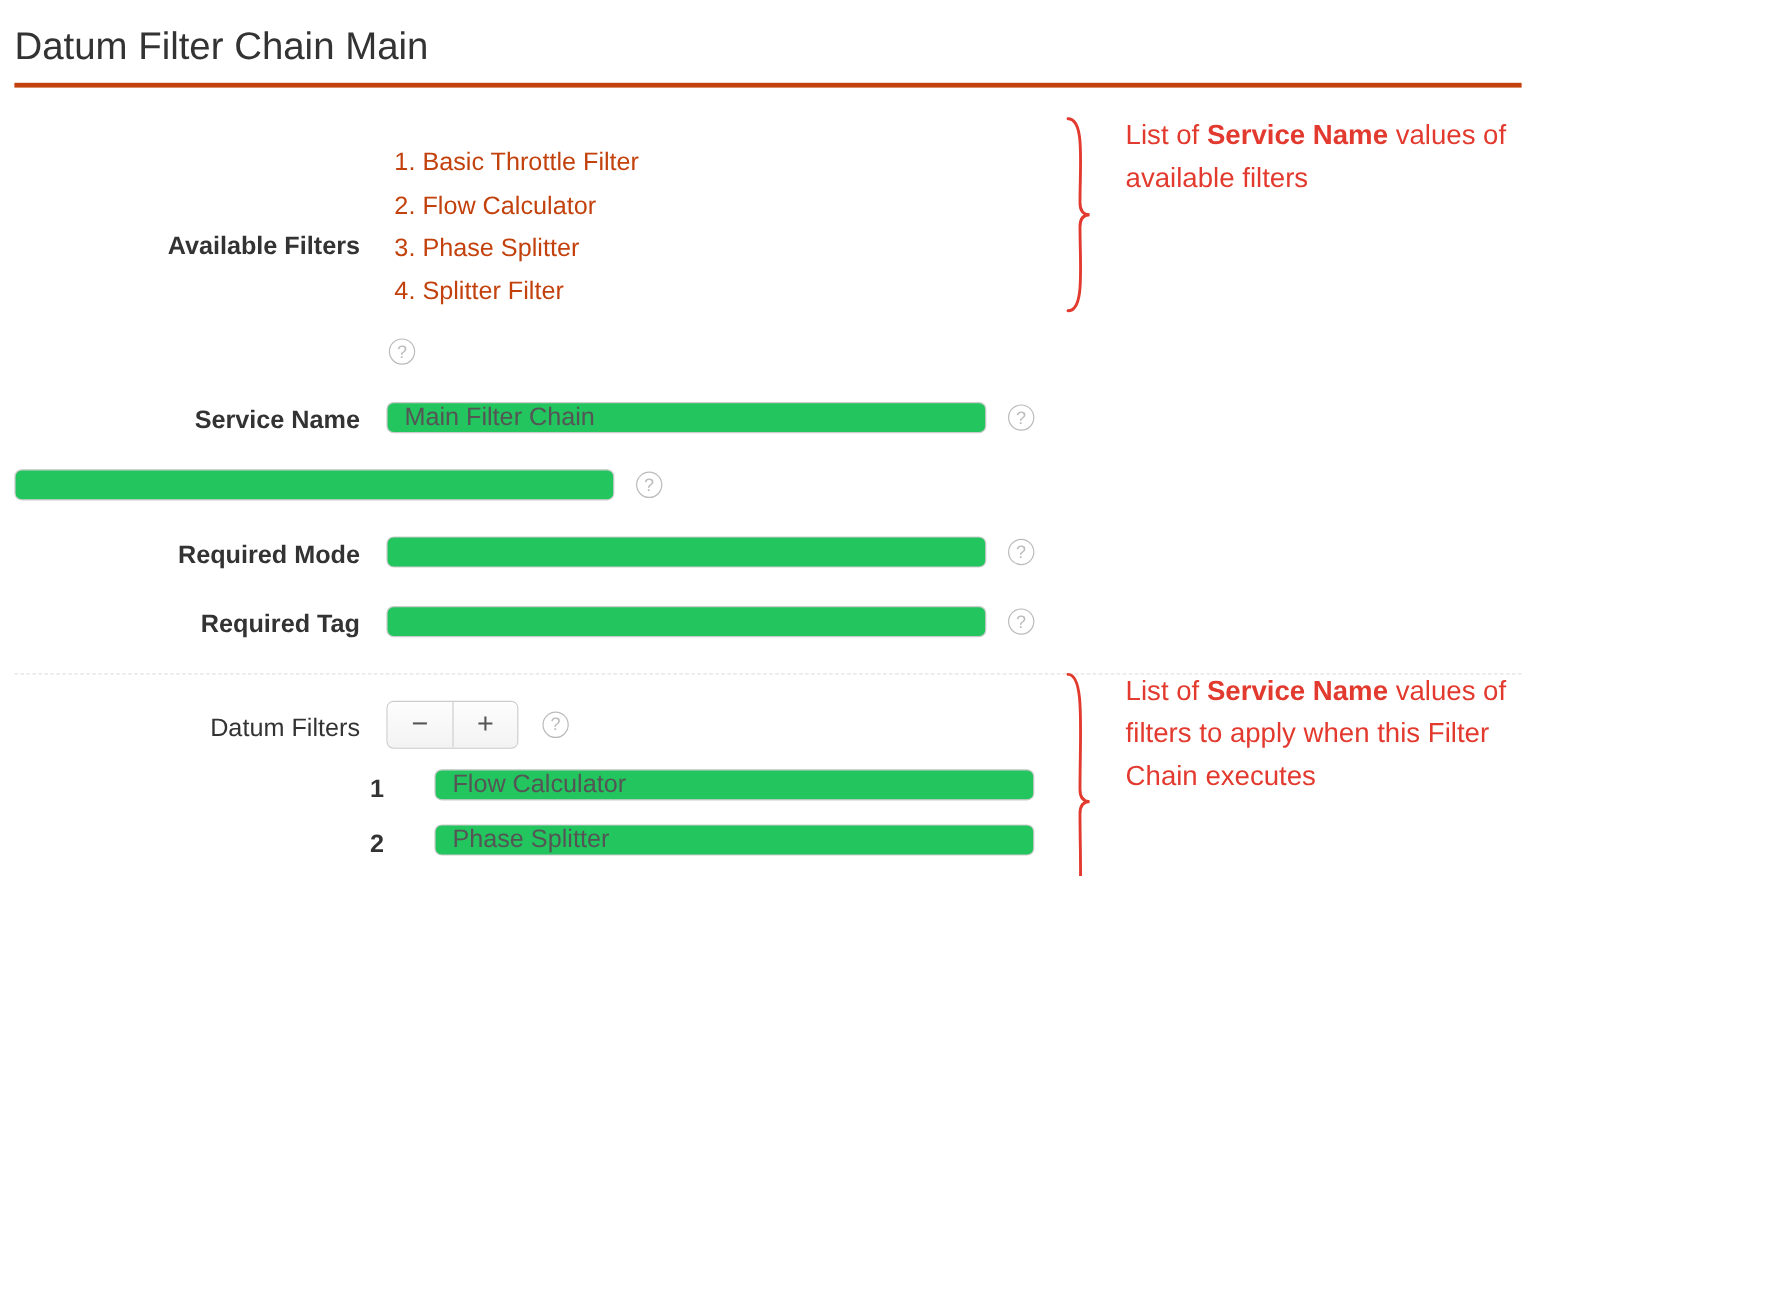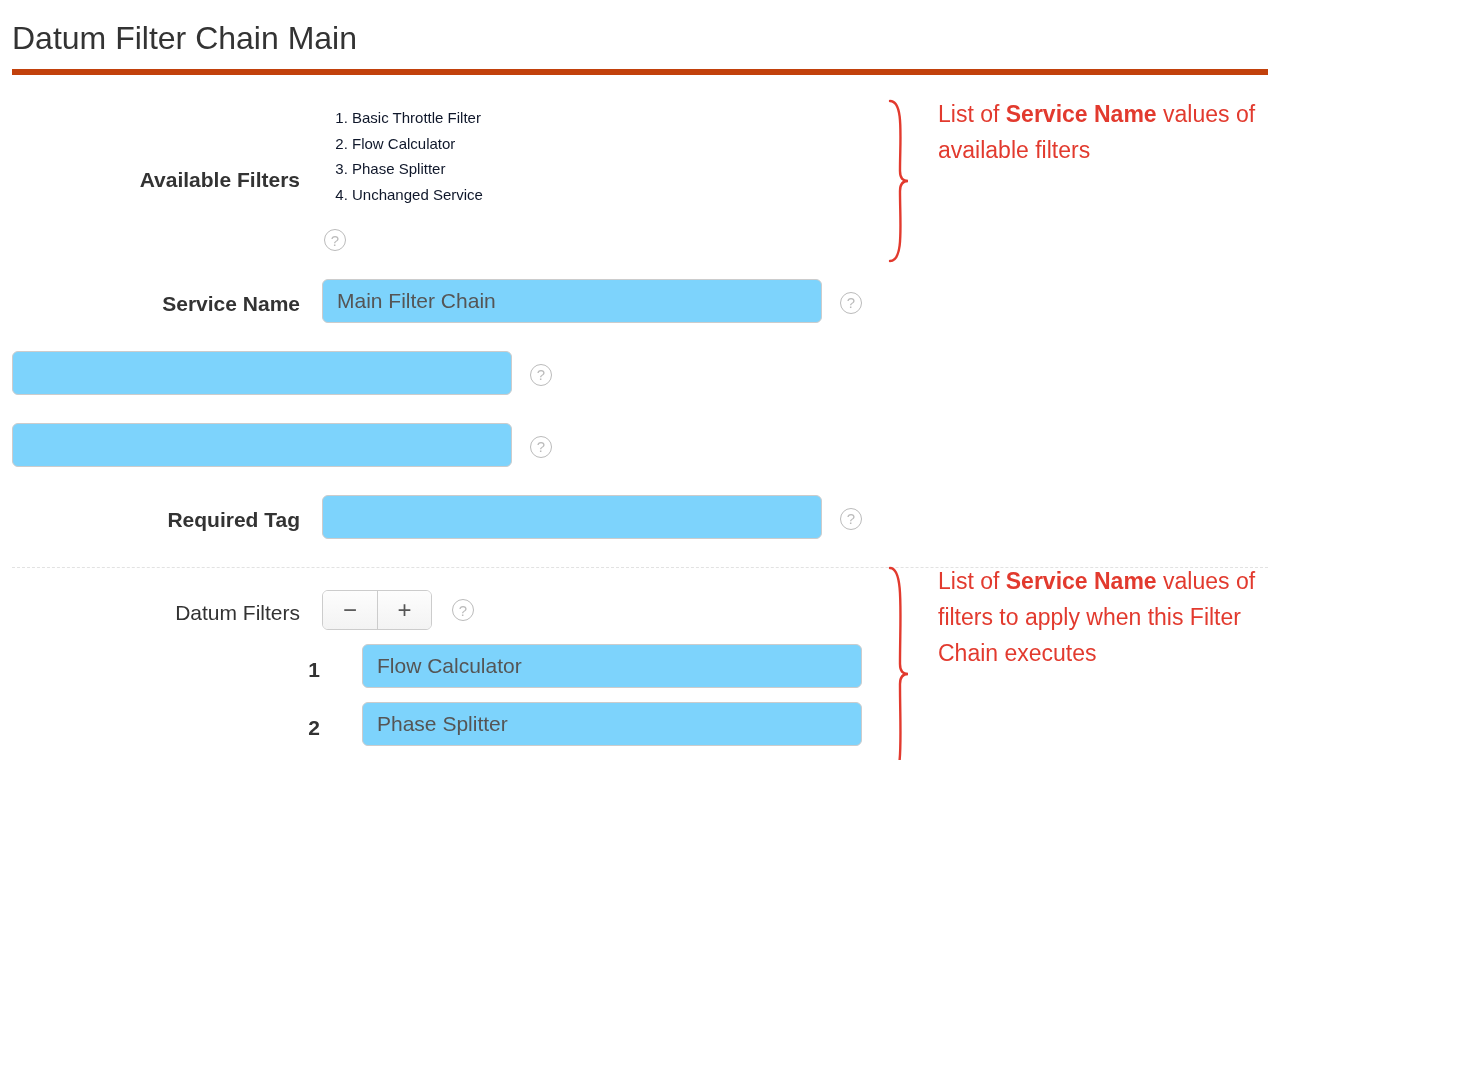--- a/index.html
+++ b/index.html
@@ -14,21 +14,21 @@
   .wrap {
     width: 1280px;
     padding: 0 12px;
   }
   h1 {
     font-size: 32px;
     font-weight: 400;
     color: #333;
     margin: 0;
     padding: 20px 0 12px 0;
-    border-bottom: 6px solid #c2410c;
+    border-bottom: 4px solid #c2410c;
   }
   .section {
     padding-top: 28px;
   }
   .row {
     display: flex;
     align-items: center;
     margin-bottom: 28px;
     position: relative;
   }
@@ -49,35 +49,35 @@
     padding-right: 22px;
     padding-top: 8px;
     flex-shrink: 0;
   }
   .field-col {
     width: 560px;
     position: relative;
   }
   .input {
     width: 500px;
-    height: 44px;
+    height: 26px;
     border: 1px solid #ccc;
     border-radius: 6px;
     font-size: 21px;
     color: #555;
     padding: 0 14px;
     outline: none;
-    background: #7dd3fc;
+    background: #22c55e;
   }
   .input-indented { margin-left: 20px; width: 500px; }
   ol.filters {
-    margin: 2px 0 0 0;
+    margin: 17px 0 0 0;
     padding: 0 0 0 30px;
-    font-size: 15px;
-    color: #0f172a;
+    font-size: 21px;
+    color: #c2410c;
     line-height: 1.7;
   }
   .help-icon {
     display: inline-flex;
     width: 22px; height: 22px;
     border: 1.8px solid #bbb;
     color: #bbb;
     border-radius: 50%;
     align-items: center;
     justify-content: center;
@@ -144,21 +144,21 @@
 
   <div class="section">
 
     <div class="row" style="position:relative;">
       <div class="label-col"><span class="label-bold">Available Filters</span></div>
       <div class="field-col">
         <ol class="filters">
           <li>Basic Throttle Filter</li>
           <li>Flow Calculator</li>
           <li>Phase Splitter</li>
-          <li>Unchanged Service</li>
+          <li>Splitter Filter</li>
         </ol>
         <div class="help-standalone">
           <span class="help-icon">?</span>
         </div>
       </div>
 
       <div class="annot" style="top:-6px;">
         <span class="brace">
           <svg width="28" height="168" viewBox="0 0 28 168">
               <path d="M8 4 C22 4 18 40 18 74 C18 82 22 84 26 84 C22 84 18 86 18 94 C18 128 22 164 8 164" stroke="#e23a2e" stroke-width="2.4" fill="none" stroke-linecap="round"></path>
@@ -179,20 +179,21 @@
     </div>
 
     <div class="row">
       <div class="field-col">
         <input class="input" value="" style="">
         <span class="help-icon help-after-input">?</span>
       </div>
     </div>
 
     <div class="row">
+      <div class="label-col"><span class="label-bold">Required Mode</span></div>
       <div class="field-col">
         <input class="input" value="" style="">
         <span class="help-icon help-after-input">?</span>
       </div>
     </div>
 
     <div class="row">
       <div class="label-col"><span class="label-bold">Required Tag</span></div>
       <div class="field-col">
         <input class="input" value="" style="">

